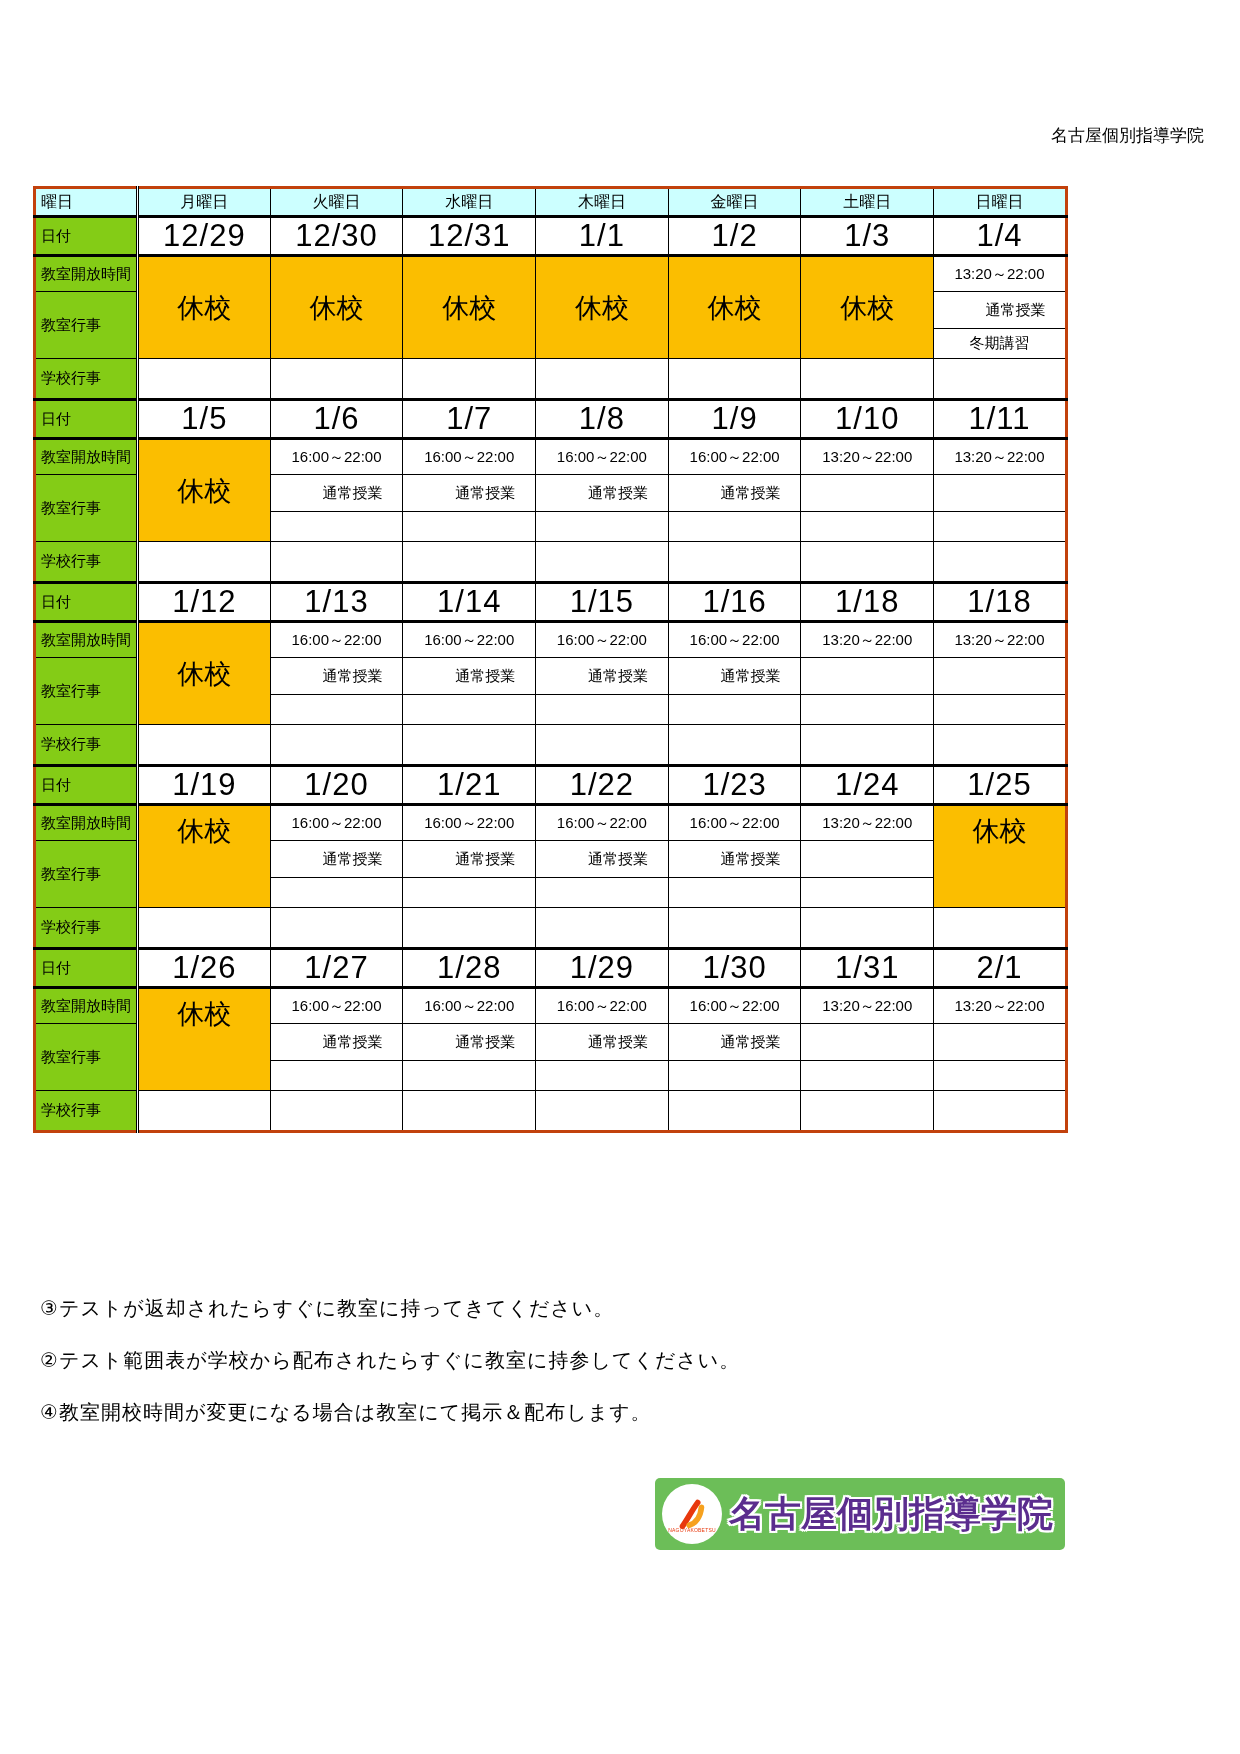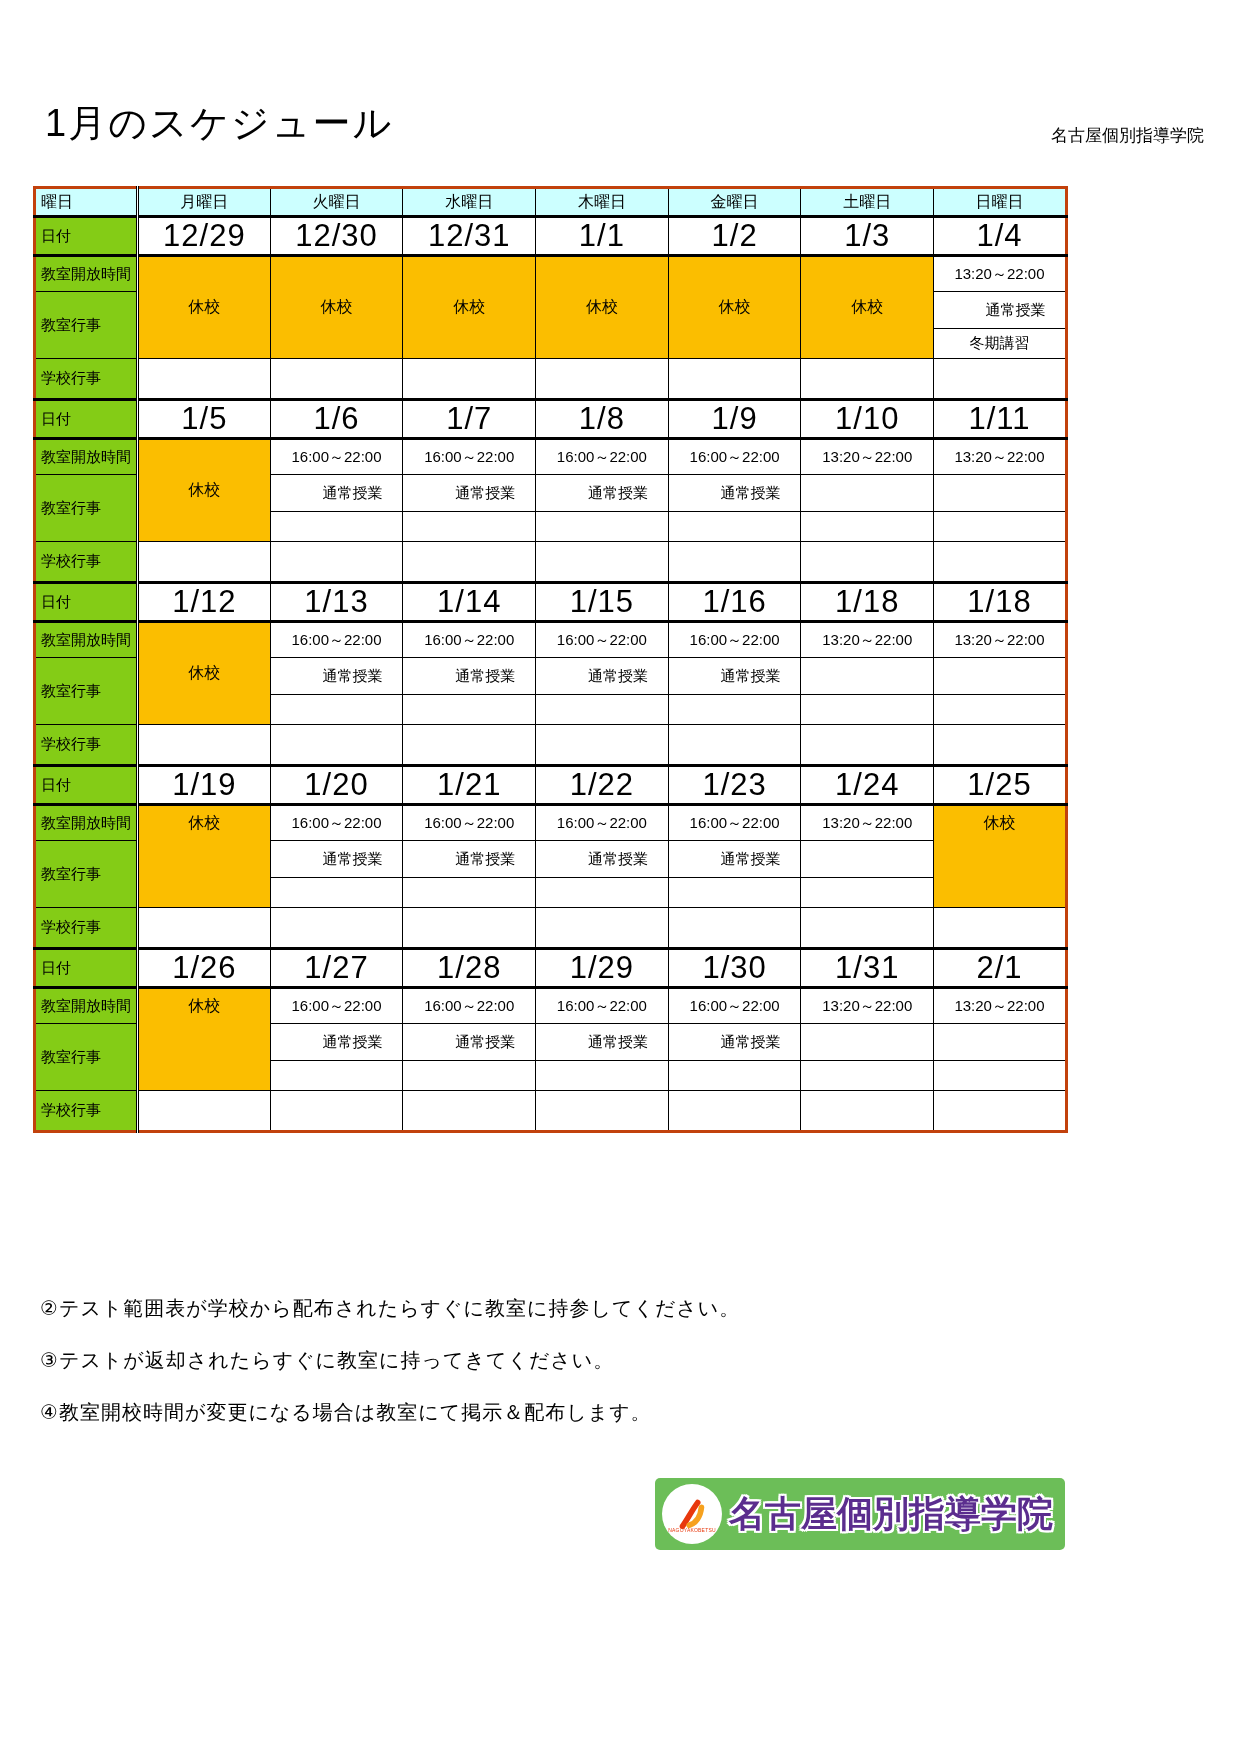--- a/index.html
+++ b/index.html
@@ -35,21 +35,21 @@
   .sched .corner, .sched td.lbl { border-right: 3px double #000; }
   tr.r-date td { border-top: 3px solid #000; border-bottom: 3px solid #000; height: 38px; }
   tr.r-date td.date { font-size: 31px; text-align: center; letter-spacing: 1px; }
   tr.r-open td { height: 36px; }
   tr.r-ev1  td { height: 37px; padding-left: 32px; }
   tr.r-ev2  td { height: 30px; }
   tr.r-school td { height: 41px; }
   td.val { font-size: 15px; text-align: center; background: #fff; }
   td.closed {
     background: var(--closed-bg, #FBBE00);
-    font-size: 16px; text-align: center;
+    font-size: 27px; text-align: center;
   }
   td.closed.v-middle { vertical-align: middle; }
   td.closed.v-top { vertical-align: top; padding-top: 7px; }
   .notes { position: absolute; left: 40px; top: 1295px; }
   .note { font-size: 20px; margin-bottom: 25px; letter-spacing: 1px; }
   .logo {
     position: absolute; left: 655px; top: 1478px; width: 410px; height: 72px;
     background: var(--logo-bg, #6CBE58); border-radius: 5px;
     display: flex; align-items: center; gap: 7px; padding: 0 7px;
   }
@@ -65,21 +65,20 @@
     text-shadow:
       -2px -2px 0 #fff, 2px -2px 0 #fff, -2px 2px 0 #fff, 2px 2px 0 #fff,
       0 -2px 0 #fff, 0 2px 0 #fff, -2px 0 0 #fff, 2px 0 0 #fff;
   }
 </style>
 </head>
 <body>
 
 <div class="page">
 
-  <h1 class="title">1月のスケジュール</h1>
   <div class="school-name">名古屋個別指導学院</div>
 
   <table class="sched">
     <colgroup>
       <col style="width:103px">
       <col style="width:132.7px">
         <col style="width:132.7px">
         <col style="width:132.7px">
       <col style="width:132.7px">
         <col style="width:132.7px">
@@ -319,22 +318,22 @@
           <td class="val"></td>
           <td class="val"></td>
           <td class="val"></td>
           <td class="val"></td>
           <td class="val"></td>
         </tr>
       </tbody>
   </table>
 
   <div class="notes">
+    <p class="note">③テストが返却されたらすぐに教室に持ってきてください。</p>
     <p class="note">②テスト範囲表が学校から配布されたらすぐに教室に持参してください。</p>
-    <p class="note">③テストが返却されたらすぐに教室に持ってきてください。</p>
     <p class="note">④教室開校時間が変更になる場合は教室にて掲示＆配布します。</p>
   </div>
 
   <div class="logo">
     <div class="logo-circle">
       <svg width="38" height="34" viewBox="0 0 40 36">
         <path d="M10 32 C15 25 20 15 26 7" stroke="#E8380D" stroke-width="6" fill="none" stroke-linecap="round"></path>
         <path d="M17 31 C24 29 29 22 30 12" stroke="#F6A11E" stroke-width="6" fill="none" stroke-linecap="round"></path>
       </svg>
       <div class="logo-caption">NAGOYAKOBETSU</div>

